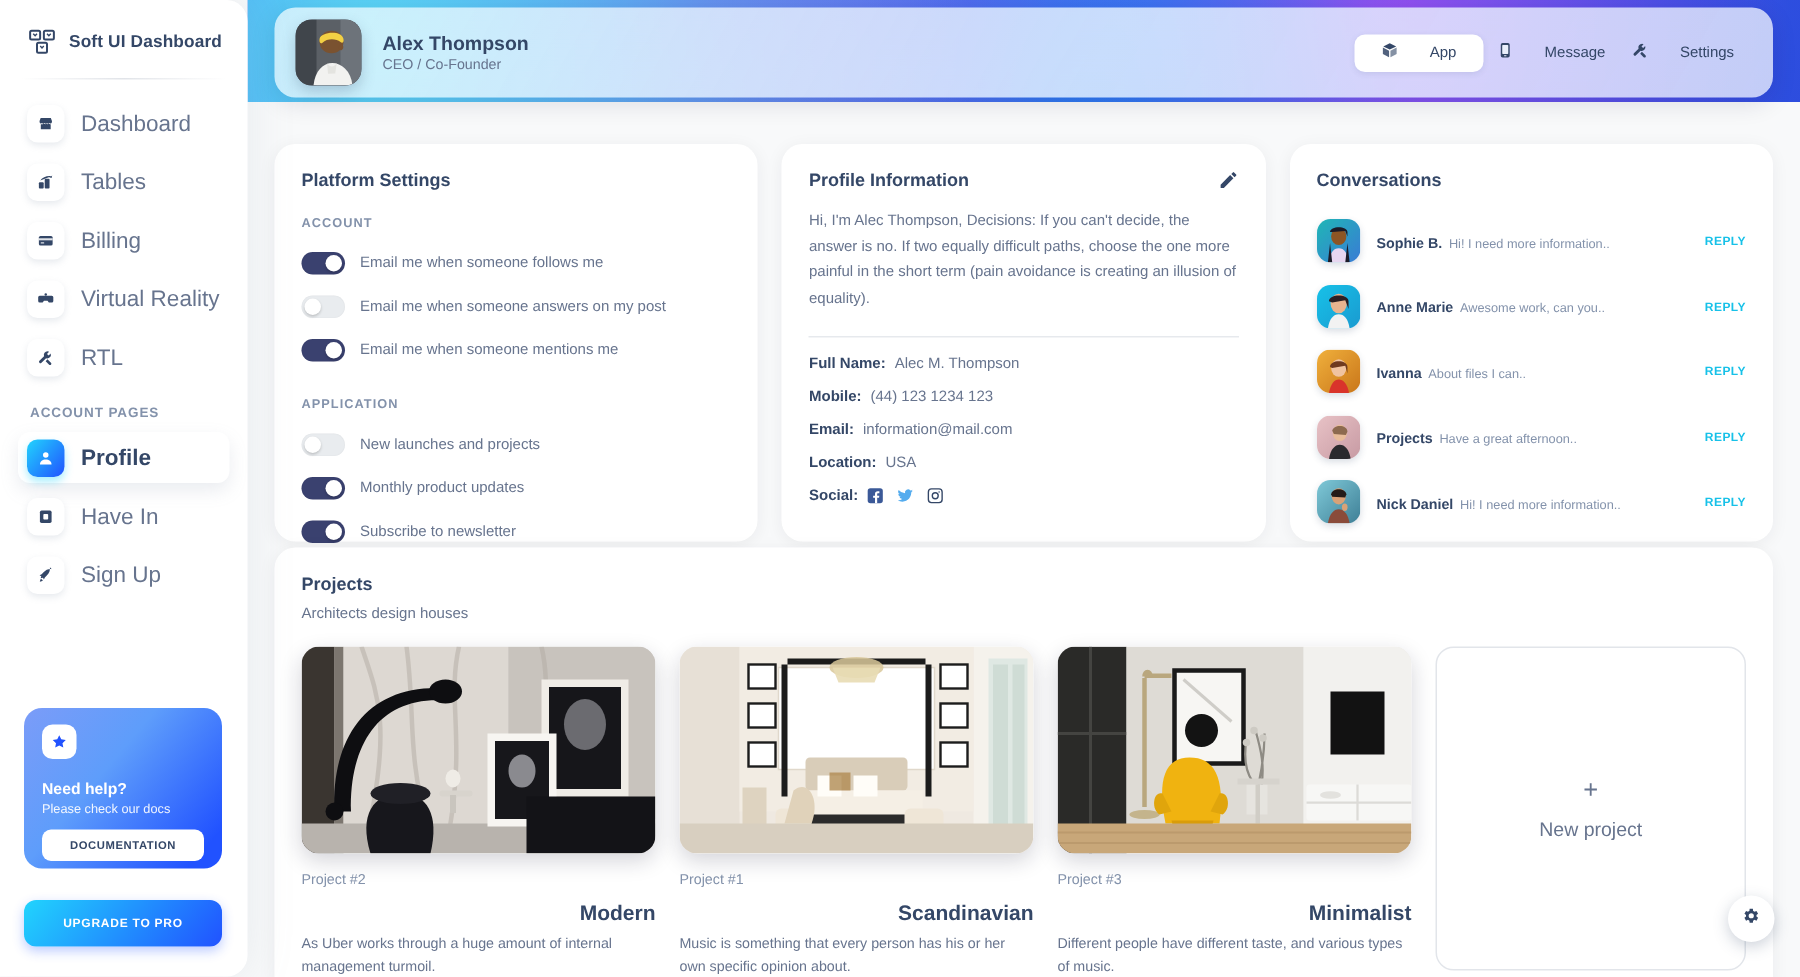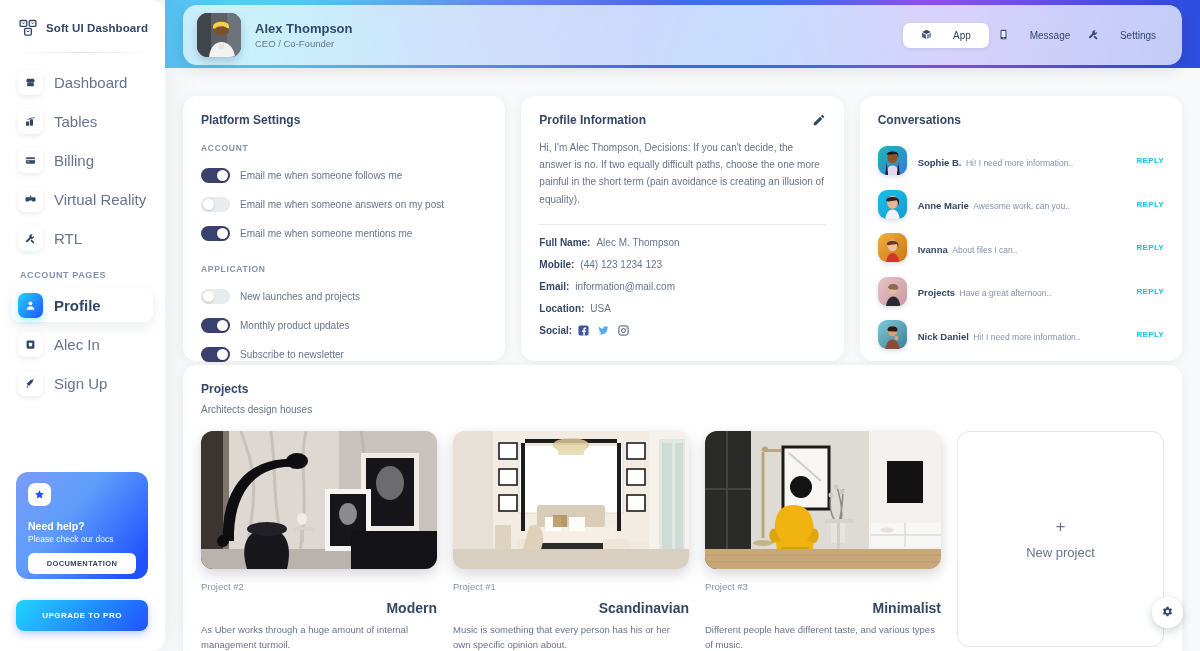--- a/index.html
+++ b/index.html
@@ -325,21 +325,21 @@
       <span class="nav-label">Profile</span>
     </div>
 
     <div class="nav-item">
       <span class="nav-ico">
         <svg viewBox="0 0 24 24" fill="currentColor">
             <rect x="3.5" y="3" width="17" height="18" rx="2.4"></rect>
             <rect x="8.5" y="8" width="7" height="8" rx="1.2" fill="#fff"></rect>
           </svg>
       </span>
-      <span class="nav-label">Alec In</span>
+      <span class="nav-label">Have In</span>
     </div>
 
     <div class="nav-item">
       <span class="nav-ico">
         <svg viewBox="0 0 24 24" fill="currentColor">
             <path d="M20.8 3.1c-4.6-.6-9 1.2-12 4.6L6 10.6l-3 1.3 2.5 1.4-1 3.2L8 15.6l1.3 2.6 1.4-3 2.8-2.8c3.4-3 5.2-7.4 4.6-12z"></path>
             <path d="M5.2 17.2c-1 1-1.6 2.8-1.8 4.4 1.6-.2 3.4-.8 4.4-1.8z"></path>
           </svg>
       </span>
       <span class="nav-label">Sign Up</span>

